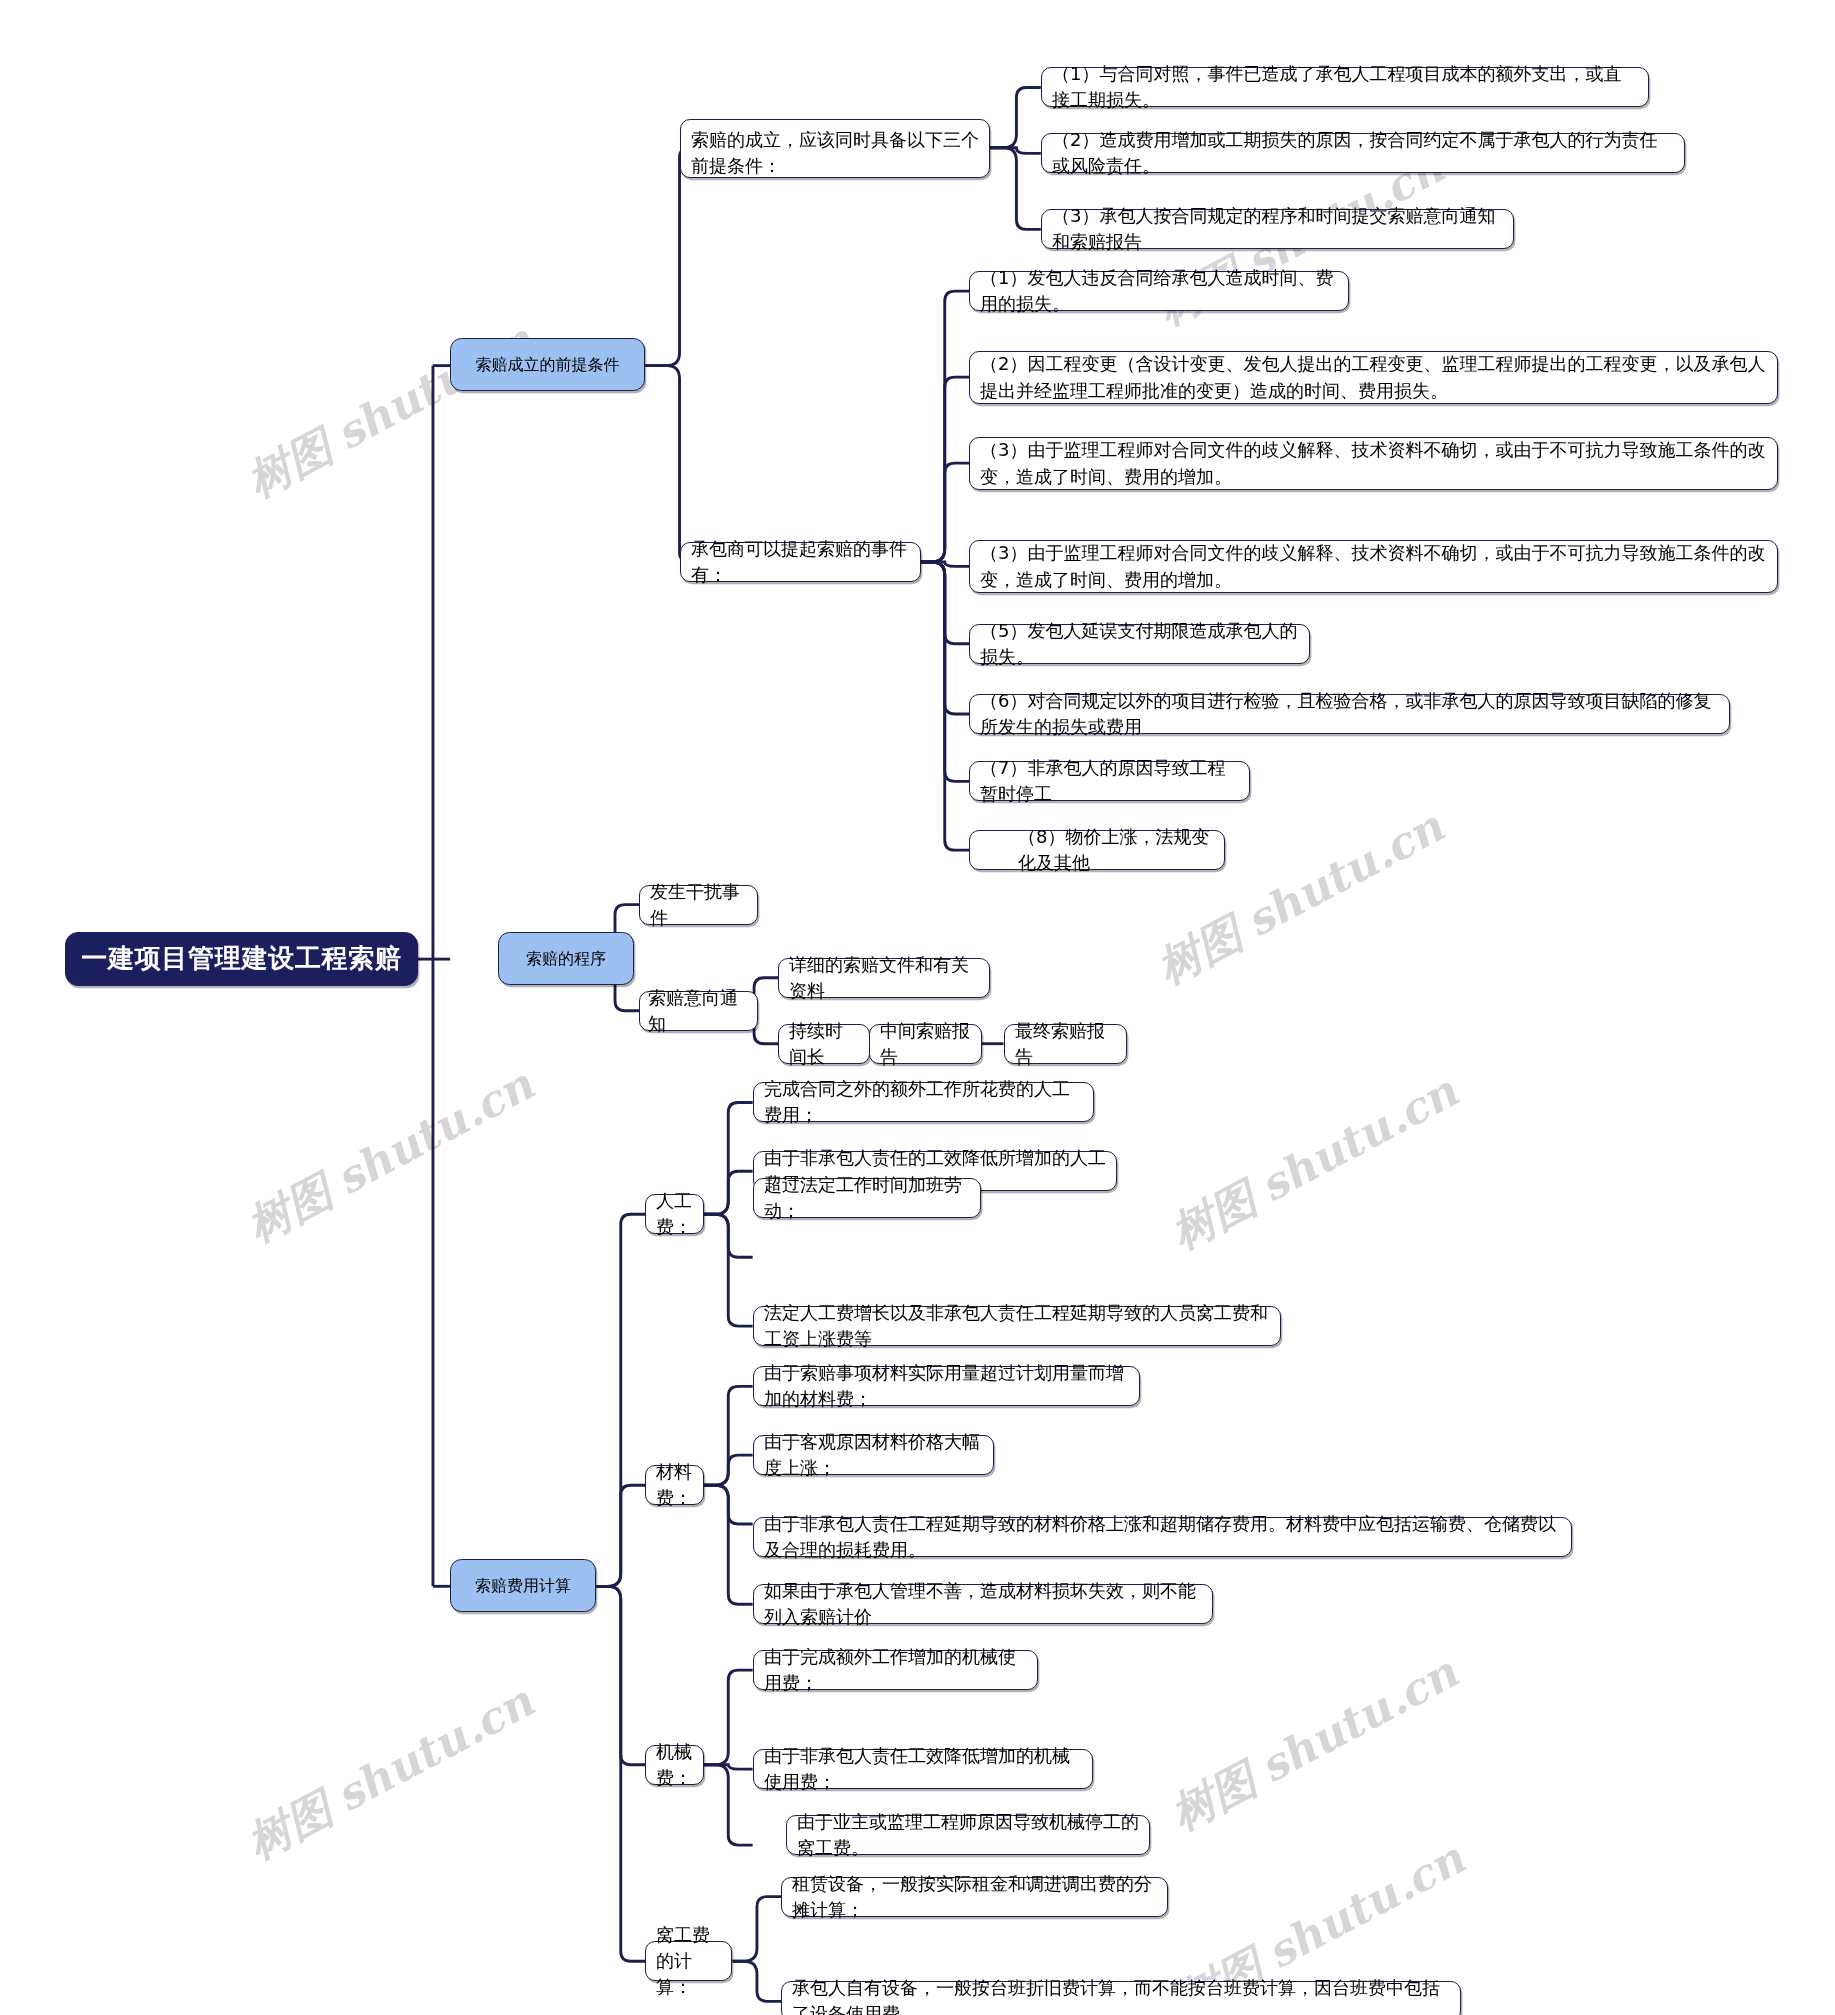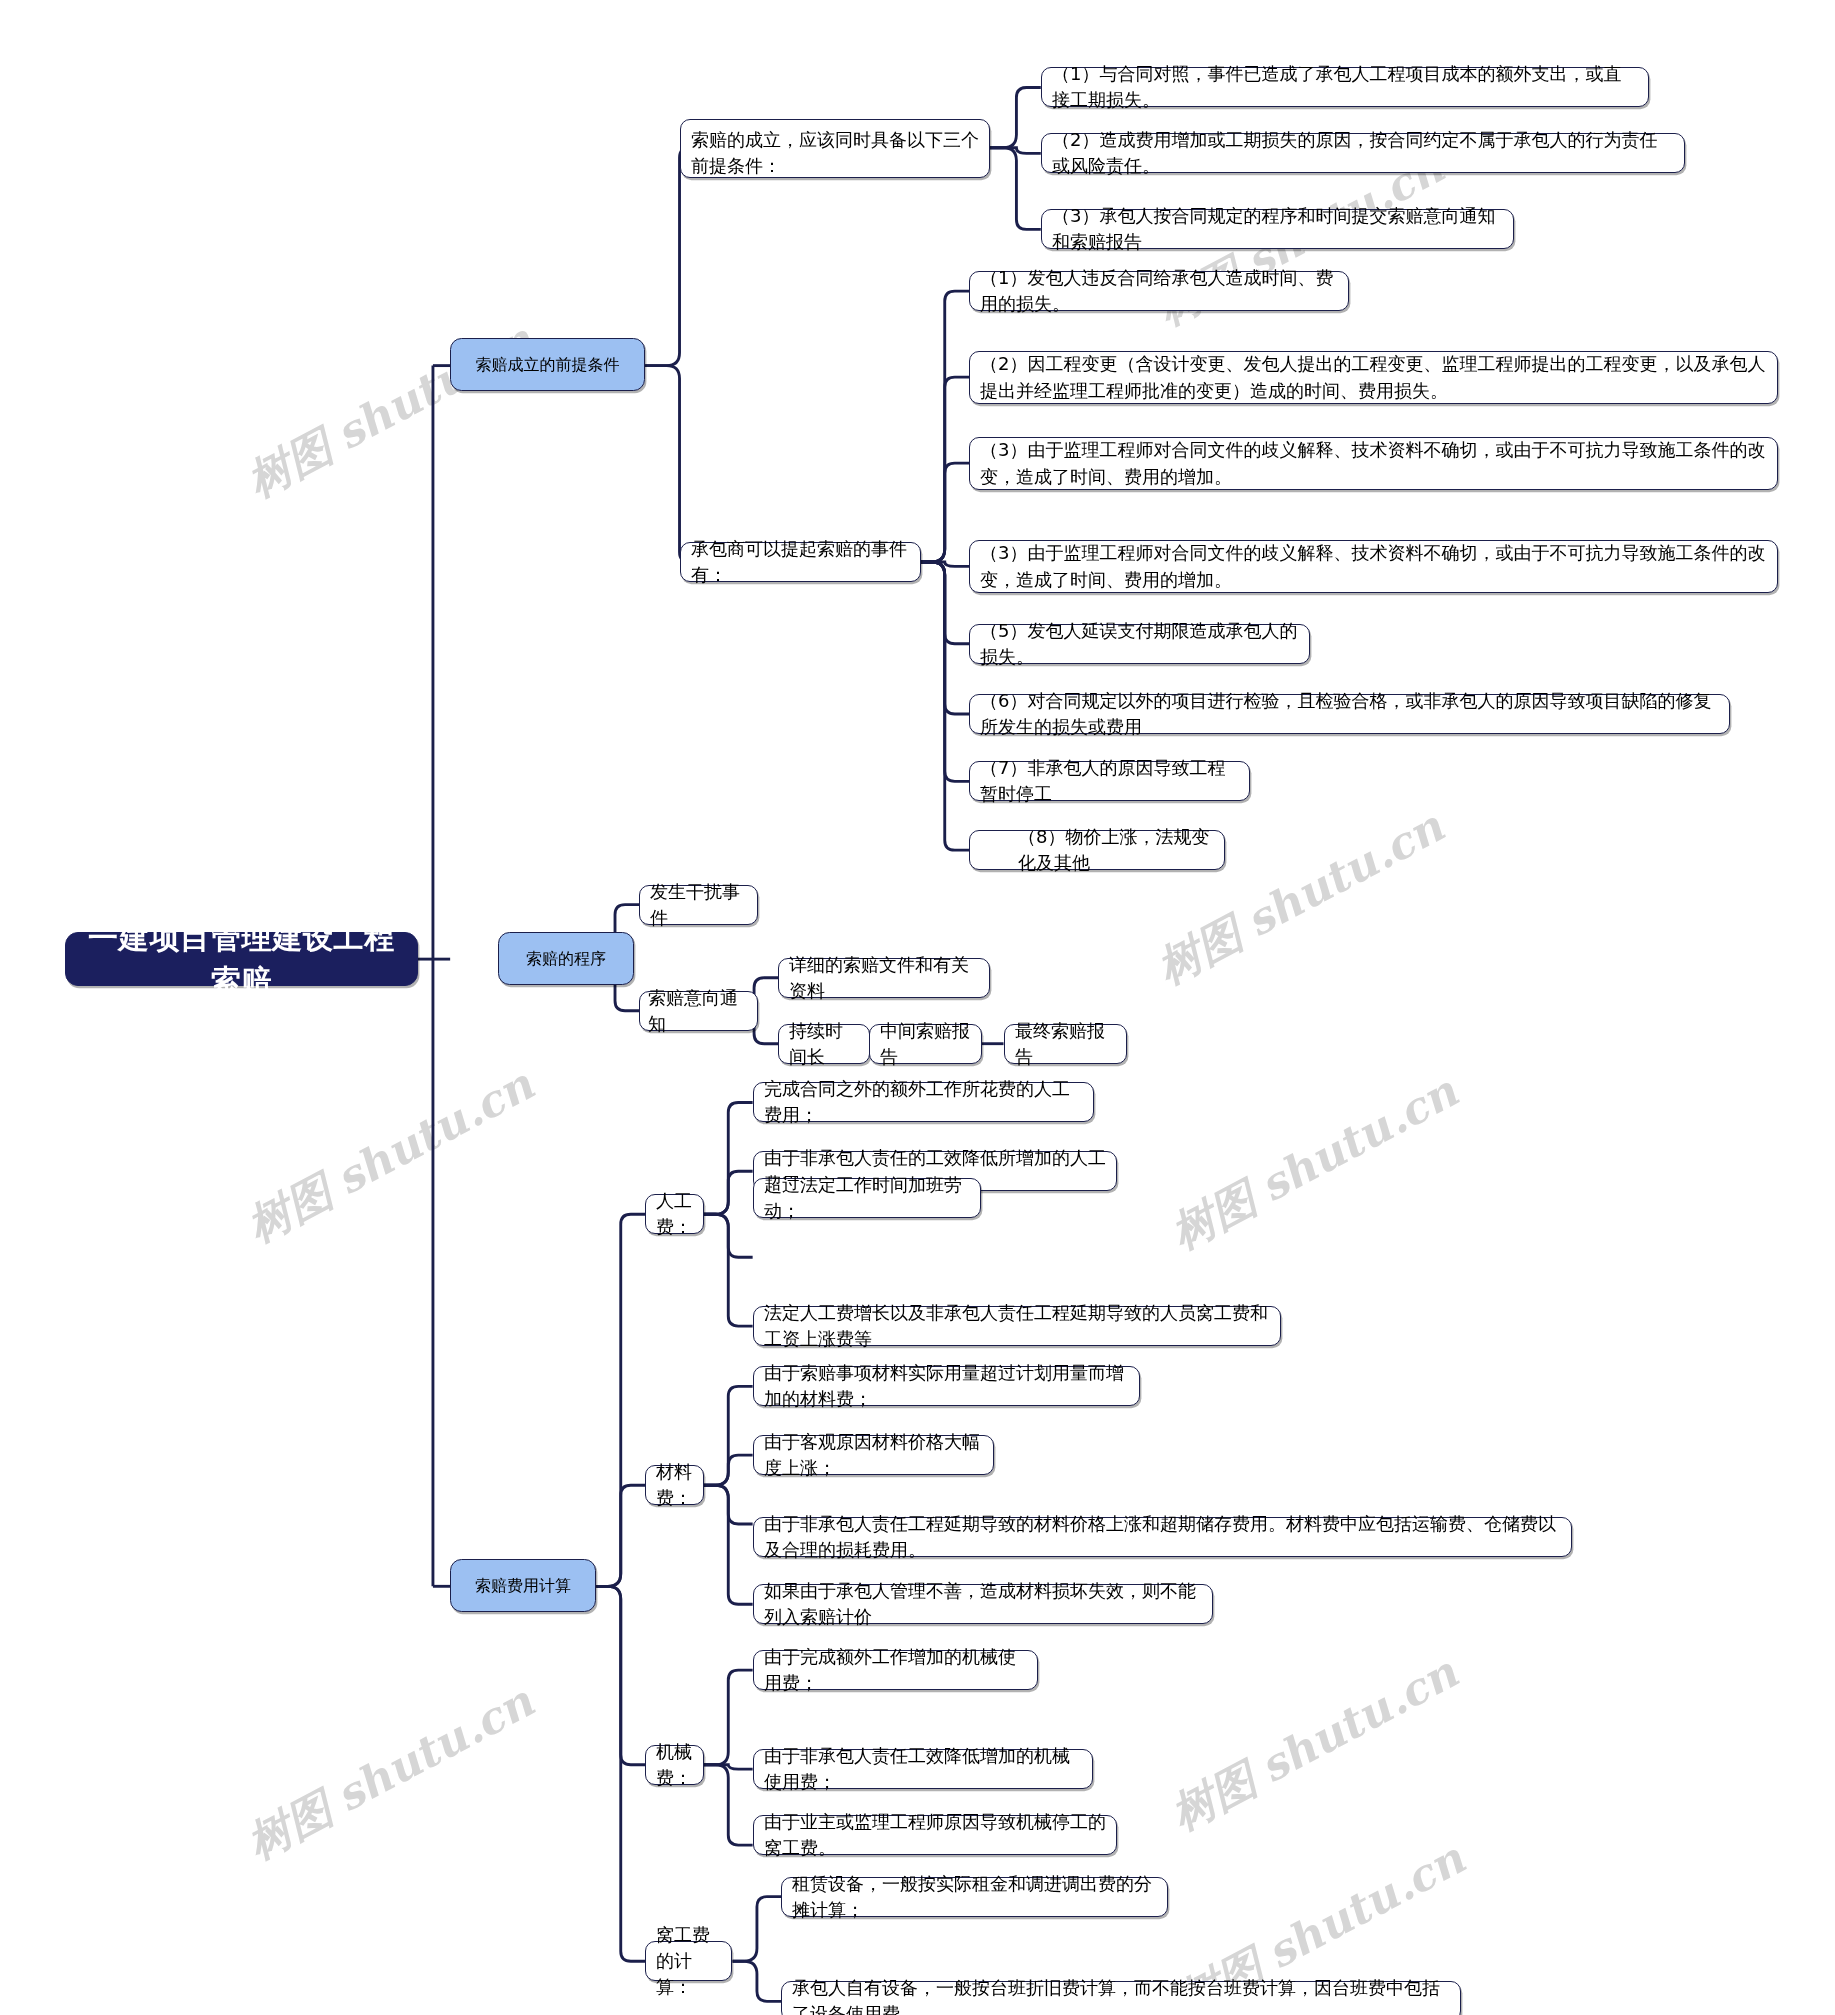--- a/index.html
+++ b/index.html
@@ -18,21 +18,21 @@
 
   
   .node{position:absolute;box-sizing:border-box;z-index:2;
         display:flex;align-items:center;
         border:1.4px solid #1b1f4b;border-radius:10px;background:#fff;
         box-shadow:1.4px 2.2px 0 rgba(0,0,0,.30);
         padding:5.7px 10px;line-height:1.45;color:#000;}
   .node span{display:block;width:100%;}
 
   .root{background:#1b1f5e;border:1.4px solid #1b1f5e;color:#fff;
-        font-size:30px;font-weight:600;border-radius:13px;
+        font-size:26px;font-weight:600;border-radius:13px;
         justify-content:center;text-align:center;letter-spacing:0.7px;}
 
   .branch{background:#9cc0f2;border:1.4px solid #1b1f4b;border-radius:11.5px;
           font-size:16px;justify-content:center;text-align:center;}
 
   .leaf{font-size:18px;}
 </style>
 </head>
 <body>
 
@@ -222,21 +222,21 @@
 
   <div class="node leaf" style="left:645px;top:1745px;width:59px;height:40px;">
     <span>机械费：</span>
   </div>
   <div class="node leaf" style="left:753px;top:1650px;width:285px;height:40px;">
     <span>由于完成额外工作增加的机械使用费；</span>
   </div>
   <div class="node leaf" style="left:753px;top:1749px;width:340px;height:40px;">
     <span>由于非承包人责任工效降低增加的机械使用费；</span>
   </div>
-  <div class="node leaf" style="left:753px;top:1815px;width:364px;height:40px;">
+  <div class="node leaf" style="left:786px;top:1815px;width:364px;height:40px;">
     <span>由于业主或监理工程师原因导致机械停工的窝工费。</span>
   </div>
 
   <div class="node leaf" style="left:645px;top:1941px;width:87px;height:40px;">
     <span>窝工费的计算：</span>
   </div>
   <div class="node leaf" style="left:781px;top:1877px;width:387px;height:40px;">
     <span>租赁设备，一般按实际租金和调进调出费的分摊计算；</span>
   </div>
   <div class="node leaf" style="left:781px;top:1981px;width:680px;height:40px;">

